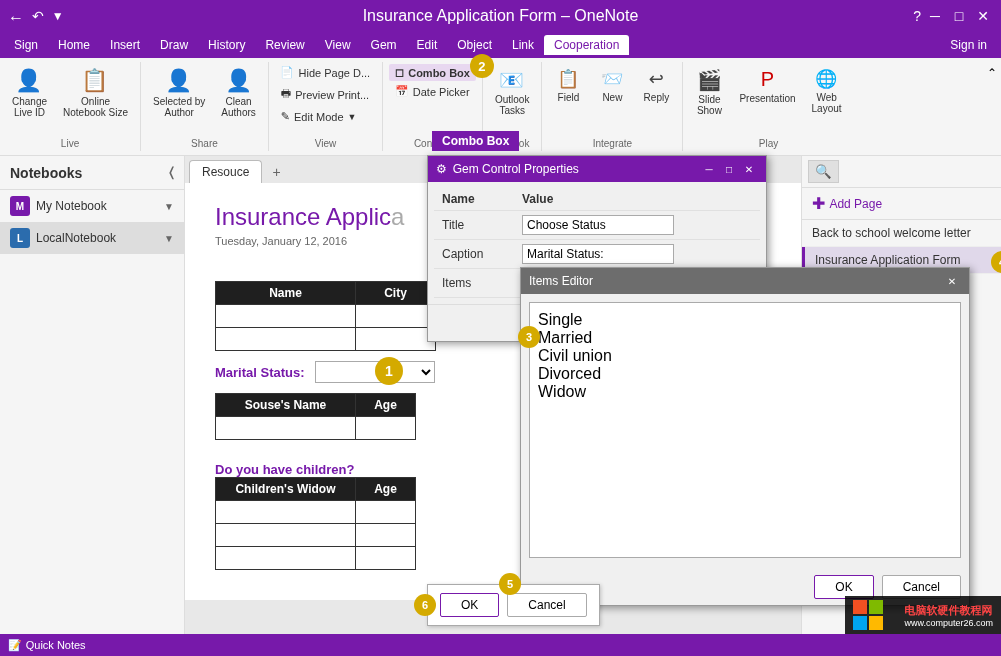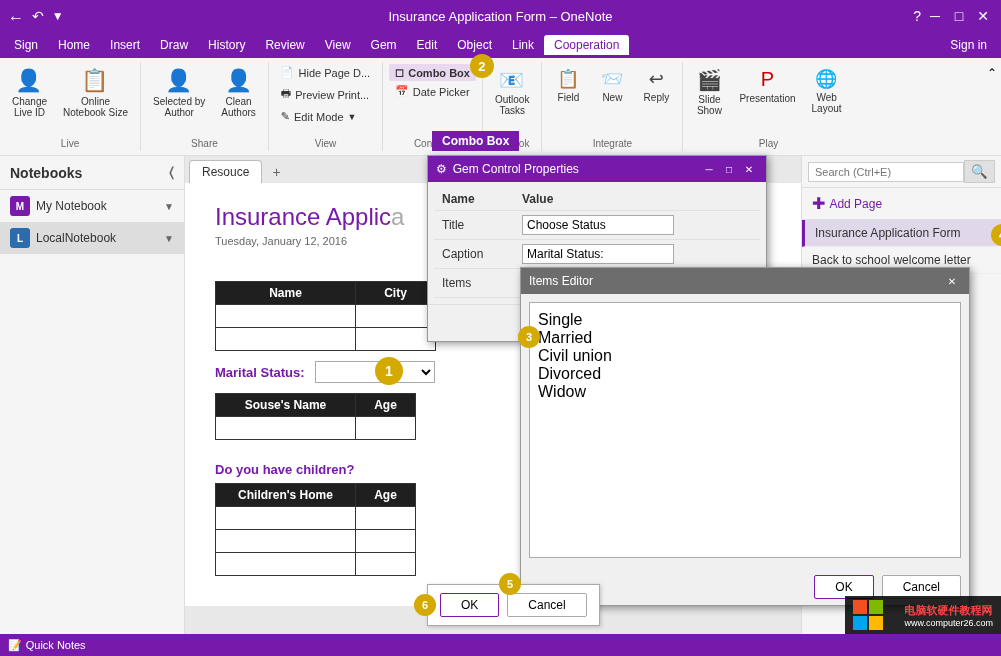--- a/index.html
+++ b/index.html
@@ -9,21 +9,21 @@
     .title-bar {
       height: 32px;
       background: #7719aa;
       display: flex;
       align-items: center;
       justify-content: space-between;
       padding: 0 8px;
       color: white;
     }
     .title-bar-left { display: flex; align-items: center; gap: 8px; }
-    .title-bar-center { font-size: 13px; color: white; position: absolute; left: 50%; transform: translateX(-50%); }
+    .title-bar-center { font-size: 16px; color: white; position: absolute; left: 50%; transform: translateX(-50%); }
     .title-btn { width: 20px; height: 20px; display: flex; align-items: center; justify-content: center; color: white; cursor: pointer; font-size: 14px; }
 
     
     .menu-bar {
       height: 26px;
       background: #7719aa;
       display: flex;
       align-items: center;
       padding: 0 4px;
     }
@@ -174,21 +174,21 @@
     .marital-row { display: flex; align-items: center; margin: 10px 0; }
     .marital-label { color: #7719aa; font-size: 13px; font-weight: bold; }
     .marital-dropdown {
       margin-left: 10px;
       padding: 2px 6px;
       border: 1px solid #aaa;
       background: white;
       font-size: 12px;
       min-width: 120px;
     }
-    .children-q { color: #7719aa; font-size: 13px; font-weight: bold; margin-bottom: 6px; }
+    .children-q { color: #7719aa; font-size: 13px; font-weight: bold; }
 
     
     .badge {
       width: 28px; height: 28px; border-radius: 50%;
       background: #d4aa00;
       color: white;
       font-size: 14px;
       font-weight: bold;
       display: flex; align-items: center; justify-content: center;
       position: absolute;
@@ -573,21 +573,21 @@
       </tbody>
         </table>
 
       <div style="height:12px;"></div>
 
       <div class="children-q">Do you have children?</div>
 
       <table class="form-table">
         <tbody>
             <tr>
-          <th>Children's Home</th>
+          <th>Children's Widow</th>
           <th>Age</th>
         </tr>
         <tr>
               <td style="width:140px;">&nbsp;</td>
               <td style="width:60px;">&nbsp;</td>
             </tr>
         <tr>
               <td>&nbsp;</td>
               <td>&nbsp;</td>
             </tr>
@@ -596,36 +596,35 @@
               <td>&nbsp;</td>
             </tr>
       </tbody>
         </table>
 
     </div>
   </div>
 
   <div class="right-panel">
     <div class="right-search">
-      <input type="text" class="right-search" style="flex: 1 1 0%; padding: 3px 6px; border: 1px solid rgb(204, 204, 204); font-size: 11px;" placeholder="Search (Ctrl+E)">
       <button class="search-btn">🔍</button>
     </div>
     <div class="add-page-btn">
       <span style="color:#7719aa;font-size:16px;">✚</span>
       <span>Add Page</span>
+    </div>
+    <div class="page-list-item">
+      <span>Back to school welcome letter</span>
     </div>
     <div class="page-list-item selected" style="position:relative;">
       <span>Insurance Application Form</span>
       
       <div class="badge" style="position:absolute;right:-12px;top:4px;width:22px;height:22px;font-size:11px;">
         <span>4</span>
       </div>
-    </div>
-    <div class="page-list-item">
-      <span>Back to school welcome letter</span>
     </div>
   </div>
 </div>
 
 <div class="status-bar">
   <div class="status-quick-notes">
     <span>📝</span>
     <span>Quick Notes</span>
   </div>
 </div>

